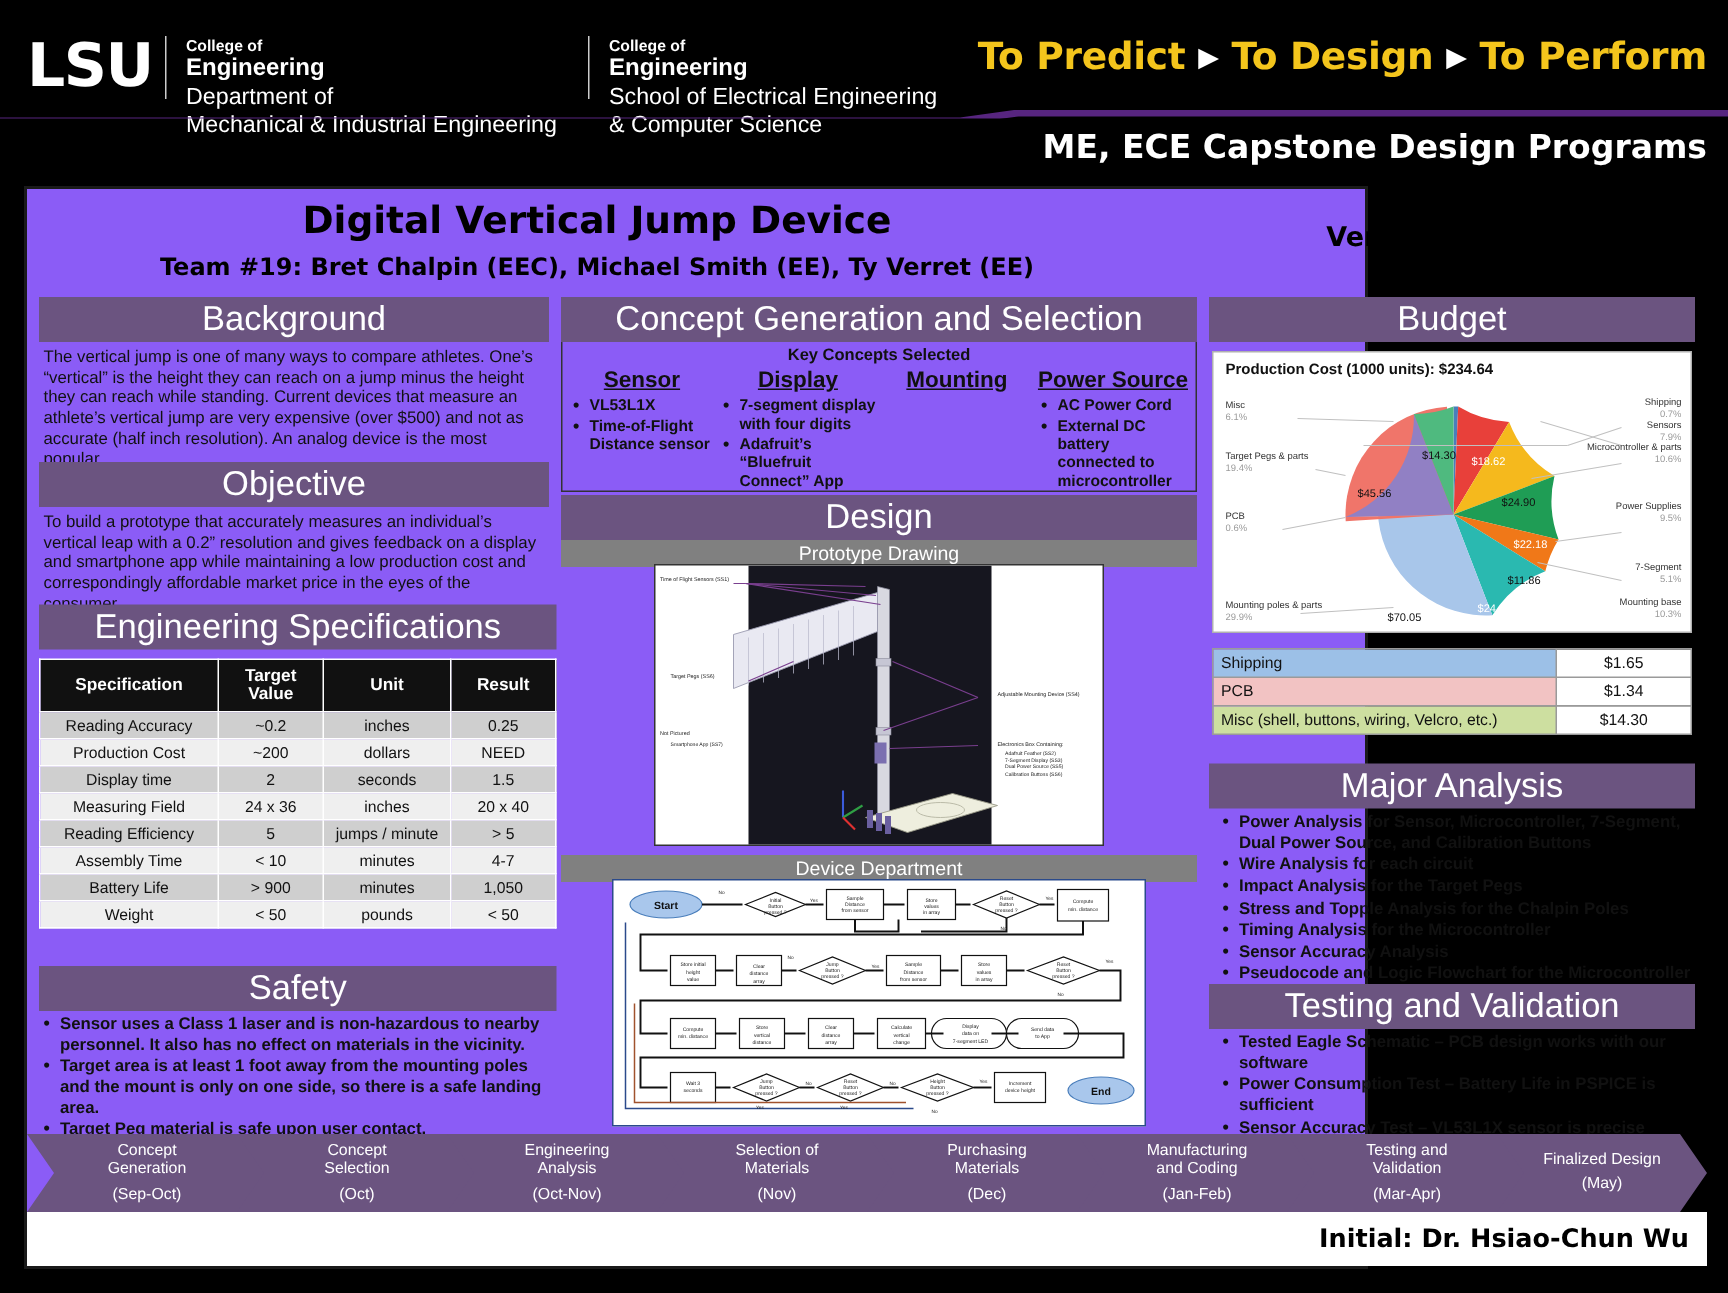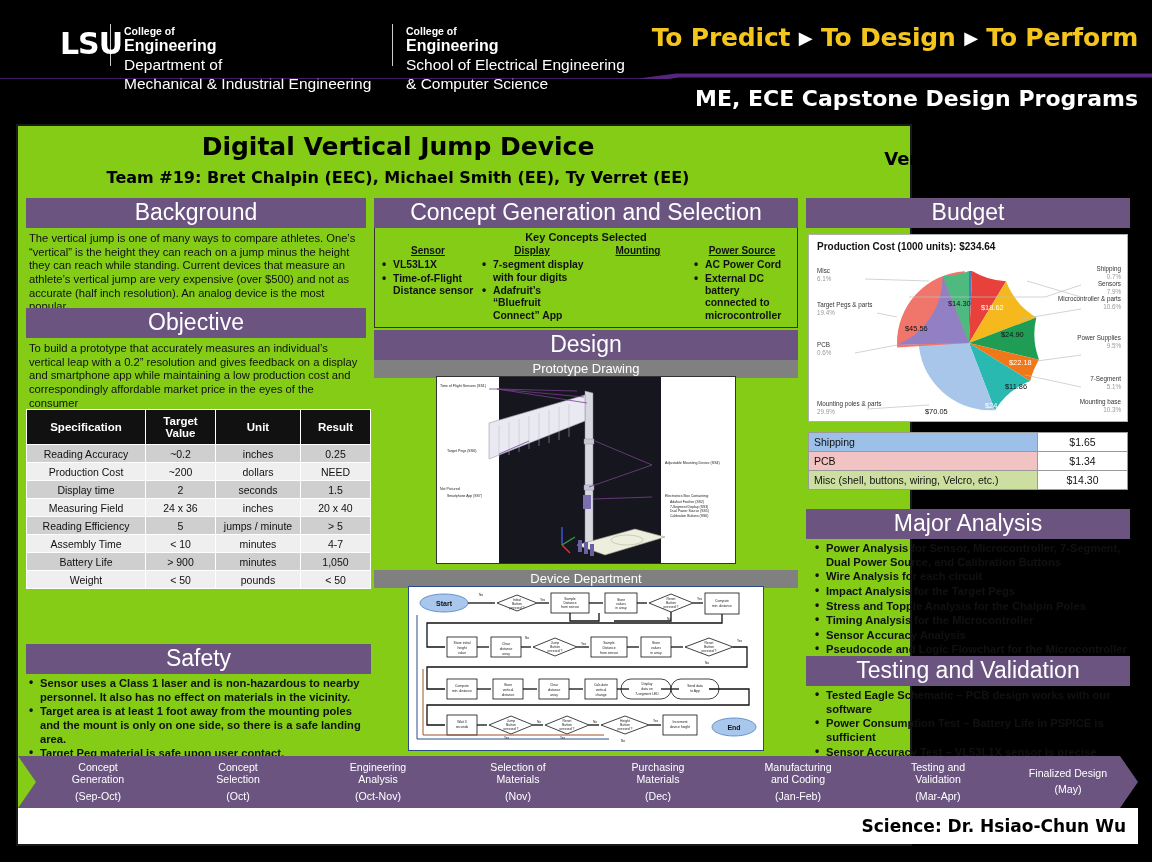--- a/index.html
+++ b/index.html
@@ -8,22 +8,22 @@
     background: #000;
     font-family: "Liberation Sans", sans-serif;
     overflow: hidden;
     position: relative;
   }
 
   
   .header { position: absolute; left:0; top:0; width:1152px; height:125px; background:#000; }
   .lsu-logo {
     position:absolute; left:18px; top:22px; width:80px; height:44px;
-    color:#fff; font-weight:bold; font-size:30px; letter-spacing:-1px;
-    font-family:"DejaVu Sans", sans-serif; line-height:44px;margin-left:42px;
+    color:#fff; font-weight:bold; font-size:40px; letter-spacing:-1px;
+    font-family:"DejaVu Sans", sans-serif; line-height:44px;
   }
   .logo-divider { position:absolute; width:1px; background:#fff; opacity:.8; }
   .col-block { position:absolute; color:#fff; }
   .col-small { font-size:10.5px; font-weight:bold; line-height:12px; }
   .col-mid   { font-size:16px; font-weight:bold; line-height:18px; }
   .col-big   { font-size:15.5px; line-height:19px; font-weight:normal; }
   .tagline {
     position:absolute; right:14px; top:23px;
     color:#f4c51c; font-size:25px; font-weight:bold;
     font-family:"DejaVu Sans", sans-serif; letter-spacing:-0.2px;
@@ -34,21 +34,21 @@
   }
   .prog-title {
     position:absolute; right:14px; top:86px;
     color:#fff; font-size:22px; font-weight:bold;
     font-family:"DejaVu Sans", sans-serif;
   }
 
   
   .poster {
     position:absolute; left:16px; top:124px; width:896px; height:722px;
-    background:#84cc16; border:2px solid #1a1a1a;
+    background:#8b5cf6; border:2px solid #1a1a1a;
   }
 
   .title-main {
     position:absolute; left:0; top:6px; width:760px; text-align:center;
     font-size:25px; font-weight:bold; color:#000;
     font-family:"DejaVu Sans", sans-serif;
   }
   .title-team {
     position:absolute; left:0; top:42px; width:760px; text-align:center;
     font-size:16px; font-weight:bold; color:#000;
@@ -127,21 +127,21 @@
   .footer {
     position:absolute; left:0; bottom:0; width:1120px; height:36px; background:#fff;
   }
   .footer .sp { position:absolute; left:12px; top:8px; font-size:17px; font-weight:bold;
                 color:#000; font-family:"DejaVu Sans", sans-serif; }
   .footer .ad { position:absolute; right:12px; top:8px; font-size:17px; font-weight:bold;
                 color:#000; font-family:"DejaVu Sans", sans-serif; }
 
   .kc-head { text-align:center; font-size:11px; font-weight:bold; color:#111; }
   .kc-col-title {
-    text-align:center; font-size:10px; font-weight:bold; color:#111;
+    text-align:center; font-size:15px; font-weight:bold; color:#111;
     text-decoration:underline; margin-bottom:2px;
   }
   .kc-col ul.bullets li { font-size:10.4px; line-height:12.4px; }
 </style>
 </head>
 <body>
 
 <div class="header">
   <div class="lsu-logo">LSU</div>
   <div class="logo-divider" style="left:110px; top:24px; height:42px;"></div>
@@ -187,20 +187,21 @@
     <div class="bar">Background</div>
     <div class="body-text" style="padding:4px 3px 0;">The vertical jump is one of many ways to compare athletes. One’s “vertical” is the height they can reach on a jump minus the height they can reach while standing. Current devices that measure an athlete’s vertical jump are very expensive (over $500) and not as accurate (half inch resolution). An analog device is the most popular.</div>
   </div>
 
   <div class="panel" style="left:8px; top:182px; width:340px;">
     <div class="bar">Objective</div>
     <div class="body-text" style="padding:4px 3px 0;">To build a prototype that accurately measures an individual’s vertical leap with a 0.2” resolution and gives feedback on a display and smartphone app while maintaining a low production cost and correspondingly affordable market price in the eyes of the consumer</div>
   </div>
 
   <div class="panel" style="left:8px; top:277px; width:345px;">
+    <div class="bar">Engineering Specifications</div>
     <table class="spec" style="margin-top:6px;">
       <thead>
         <tr>
           <th>Specification</th>
           <th style="width:70px;">Target Value</th>
           <th style="width:85px;">Unit</th>
           <th style="width:70px;">Result</th>
         </tr>
       </thead>
       <tbody>
@@ -685,16 +686,16 @@
       <span>Validation</span>
       <span class="ph">(Mar-Apr)</span>
     </div>
     <div class="chev" style="left:980px; width:140px; padding-top:11px;">
       <span>Finalized Design</span>
       <span class="ph">(May)</span>
     </div>
   </div>
 
   <div class="footer">
-    <div class="ad">Science: Dr. Hsiao-Chun Wu</div>
+    <div class="ad">Initial: Dr. Hsiao-Chun Wu</div>
   </div>
 
 </div>
 
 </body></html>

